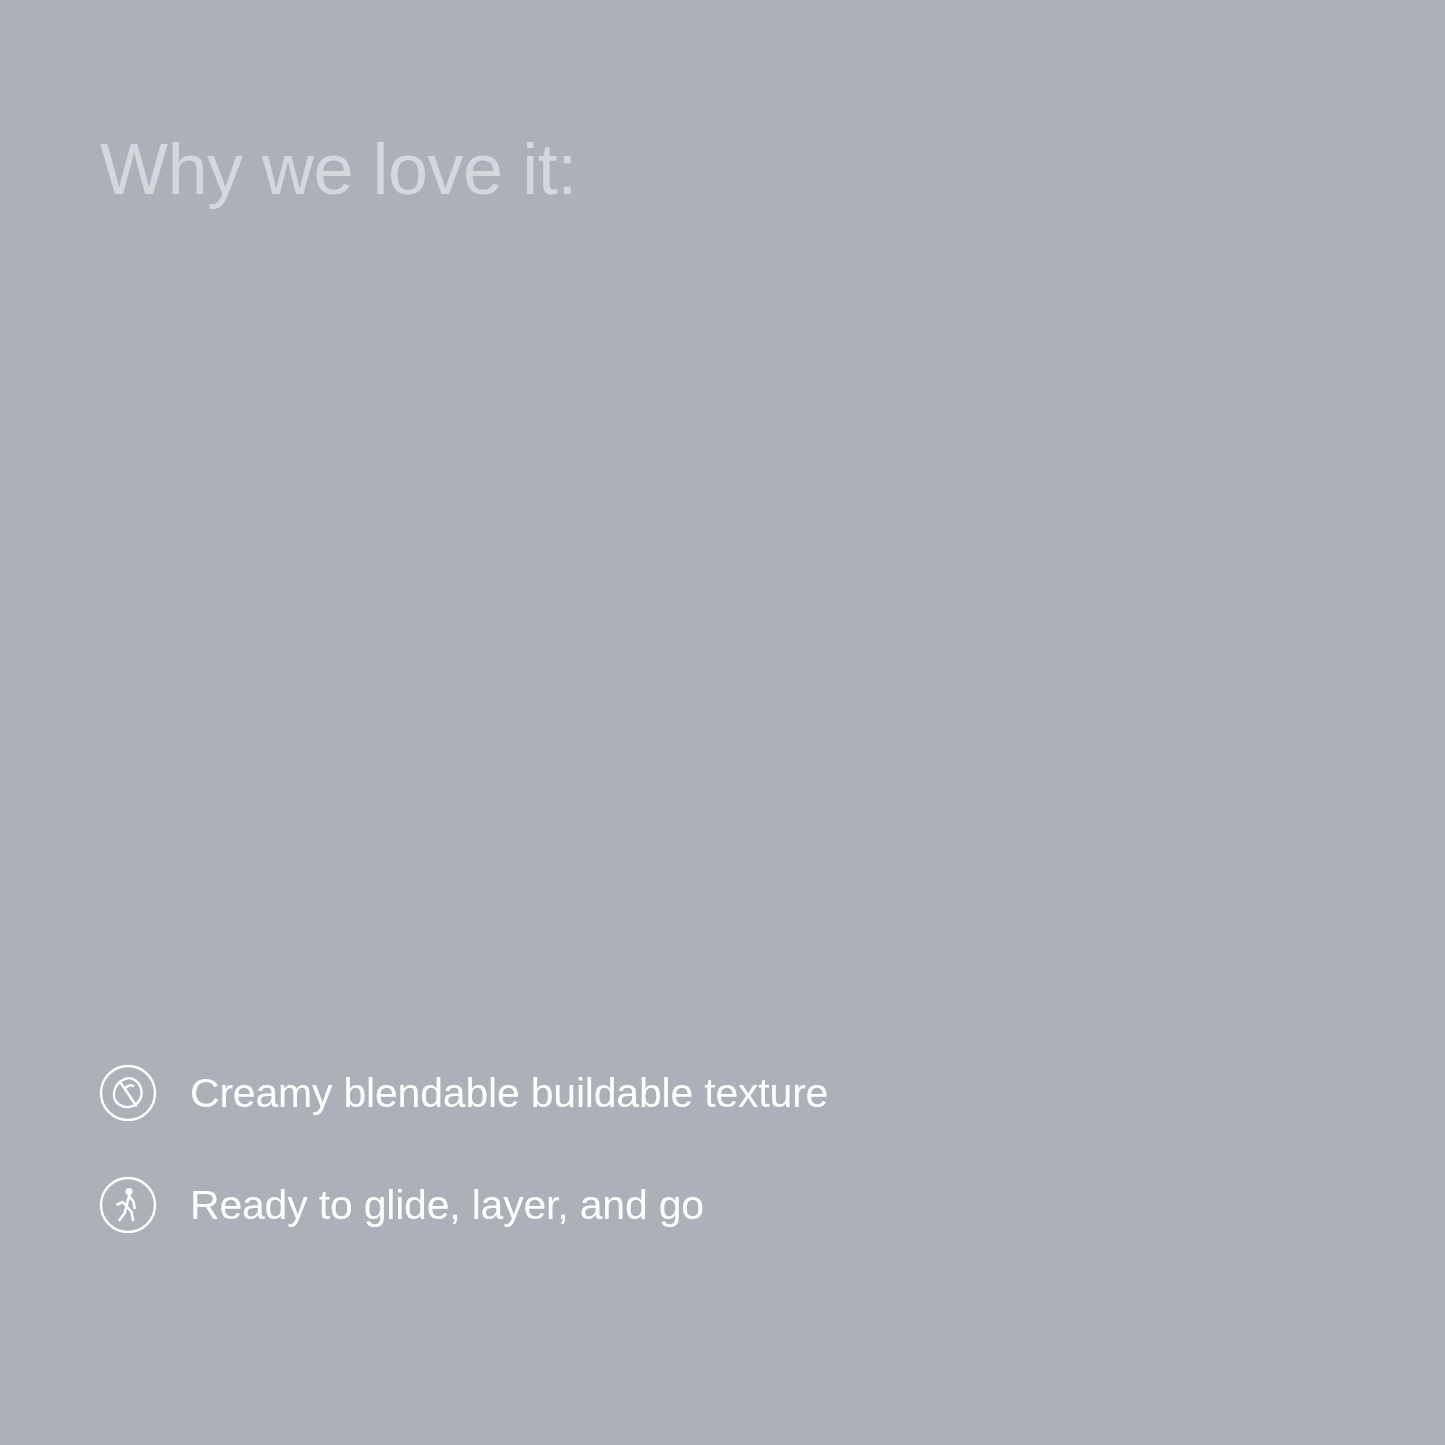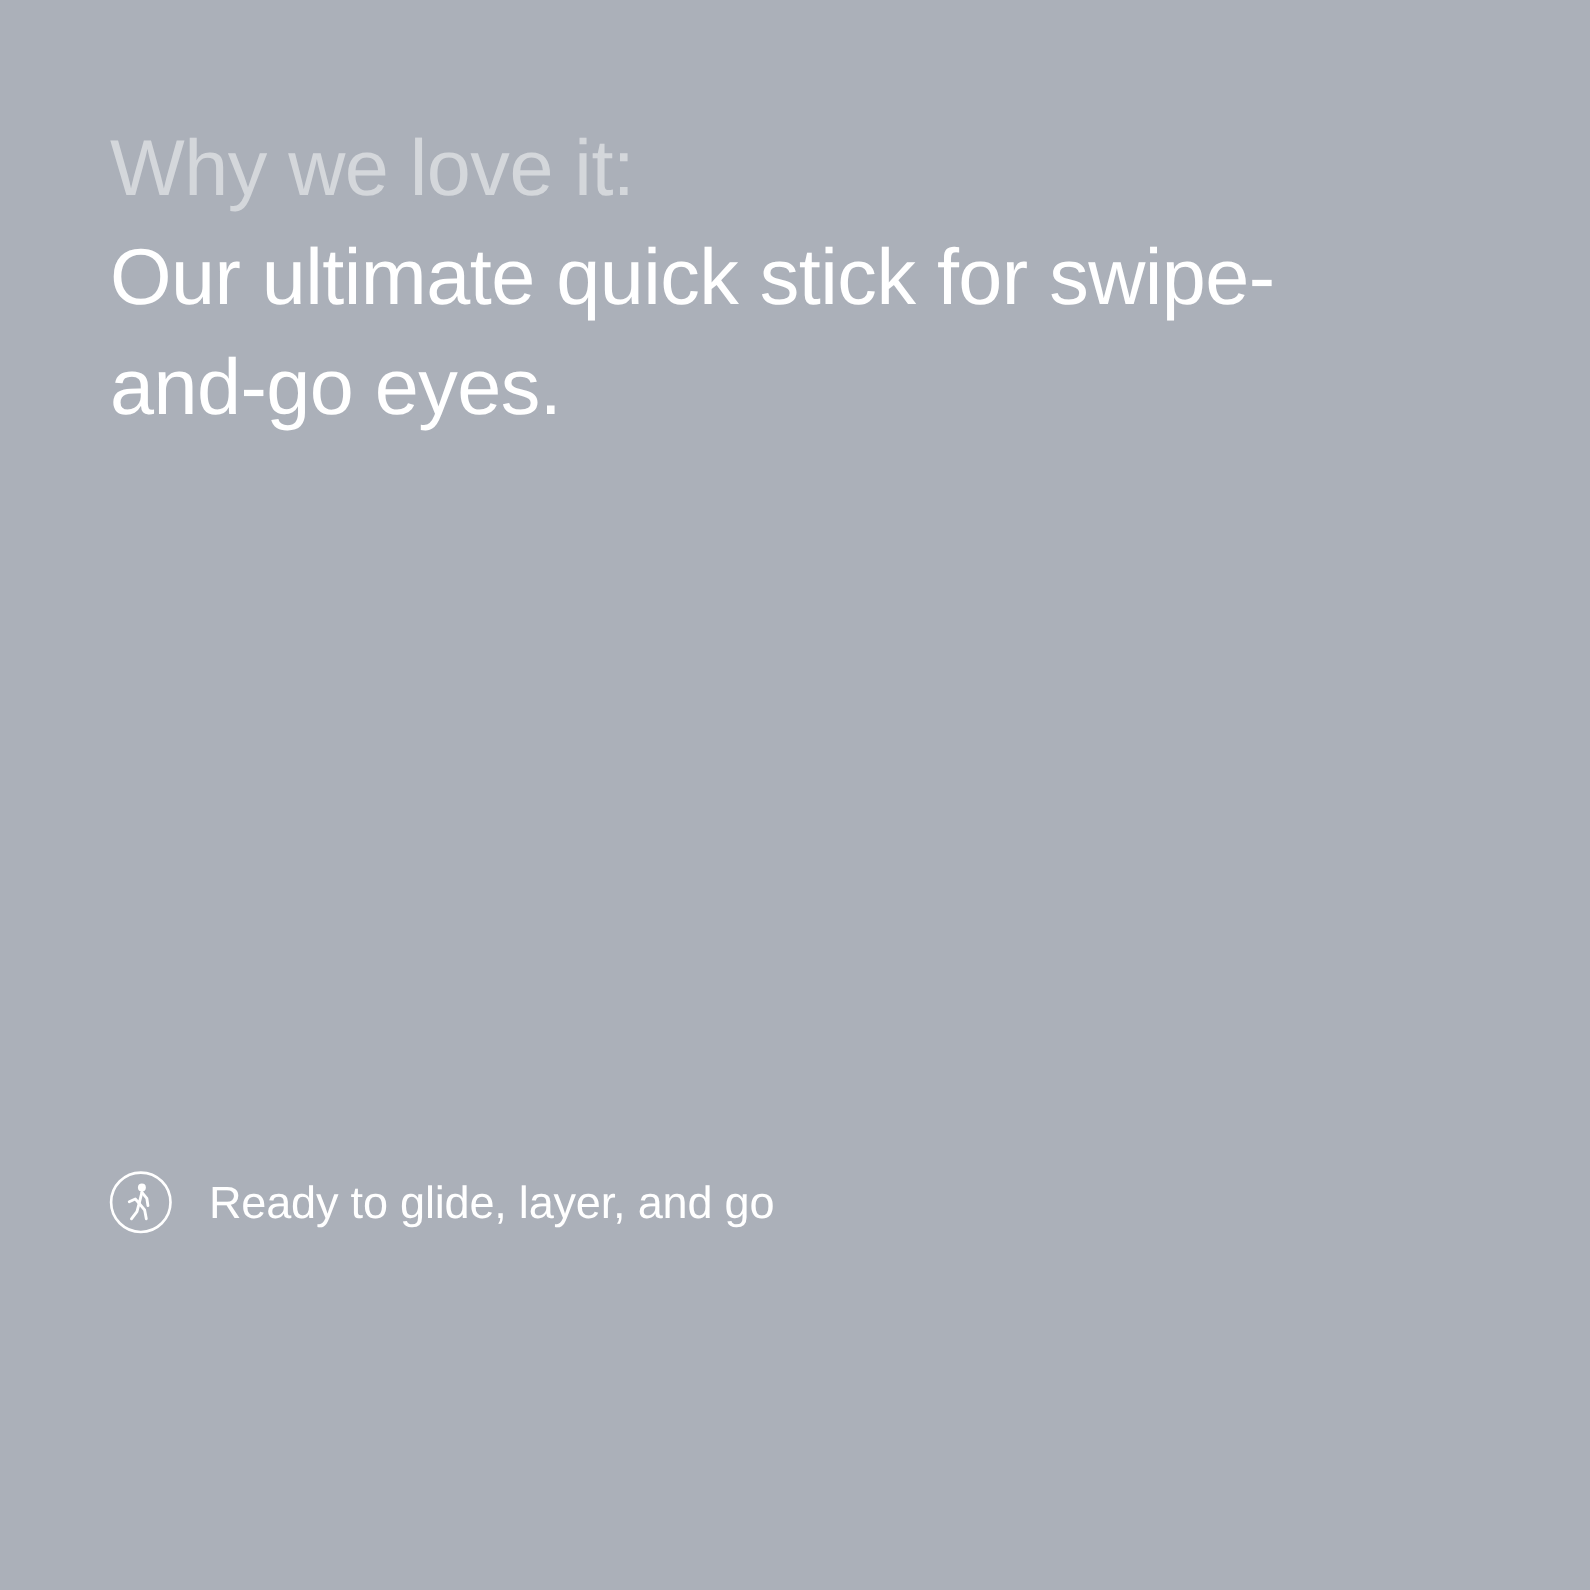--- a/index.html
+++ b/index.html
@@ -18,21 +18,21 @@
     width: 1445px;
     height: 1445px;
     background: #abb0b9;
     box-sizing: border-box;
   }
 
   
   .header-block {
     position: absolute;
     left: 100px;
-    top: 104px;
+    top: 120px;
     width: 1230px;
   }
   .eyebrow {
     font-size: 72px;
     line-height: 98px;
     font-weight: 400;
     color: #d4d7db;
     letter-spacing: -0.5px;
     white-space: nowrap;
   }
@@ -82,26 +82,41 @@
     white-space: nowrap;
   }
 </style>
 </head>
 <body>
 
 <div class="card">
 
   <div class="header-block">
     <div class="eyebrow">Why we love it:</div>
-    <div class="headline">Our ultimate quick stick for swipe-and-go eyes.</div>
   </div>
 
   <div class="features">
 
 
+    <div class="feature-row">
+      <span class="feature-icon">
+        <svg viewBox="0 0 60 60" xmlns="http://www.w3.org/2000/svg">
+          <circle cx="30" cy="30" r="27" fill="none" stroke="#ffffff" stroke-width="2.4"></circle>
+          <path d="M37.5 17.5
+                   C44 22.5 45.5 31.5 41 38
+                   C36.5 44.5 27.5 46 21 41.5
+                   C16.5 38.4 15 32.8 16.5 27.5
+                   C17.6 23.5 19.8 20.2 23 18
+                   C27.5 14.9 33.2 14.2 37.5 17.5 Z" fill="none" stroke="#ffffff" stroke-width="2.4" stroke-linecap="round" stroke-linejoin="round"></path>
+          <path d="M22.5 19.5 L38 42.5" fill="none" stroke="#ffffff" stroke-width="2.4" stroke-linecap="round"></path>
+          <path d="M27.5 25.5 C29 22.5 32.5 21.5 35 23" fill="none" stroke="#ffffff" stroke-width="2.4" stroke-linecap="round"></path>
+        </svg>
+      </span>
+      <span class="feature-label">Creamy blendable buildable texture</span>
+    </div>
 
     <div class="feature-row">
       <span class="feature-icon">
         <svg viewBox="0 0 60 60" xmlns="http://www.w3.org/2000/svg">
           <circle cx="30" cy="30" r="27" fill="none" stroke="#ffffff" stroke-width="2.4"></circle>
           <circle cx="31" cy="16.5" r="3.6" fill="#ffffff"></circle>
           <path d="M31 21 L28.5 31 L25 27 L19.5 29.5" fill="none" stroke="#ffffff" stroke-width="2.6" stroke-linecap="round" stroke-linejoin="round"></path>
           <path d="M31 21 L35.5 26.5 L36.5 33" fill="none" stroke="#ffffff" stroke-width="2.6" stroke-linecap="round" stroke-linejoin="round"></path>
           <path d="M28.5 31 L26.5 38.5 L21.5 45" fill="none" stroke="#ffffff" stroke-width="2.6" stroke-linecap="round" stroke-linejoin="round"></path>
           <path d="M28.5 31 L33.5 37 L35 45" fill="none" stroke="#ffffff" stroke-width="2.6" stroke-linecap="round" stroke-linejoin="round"></path>

